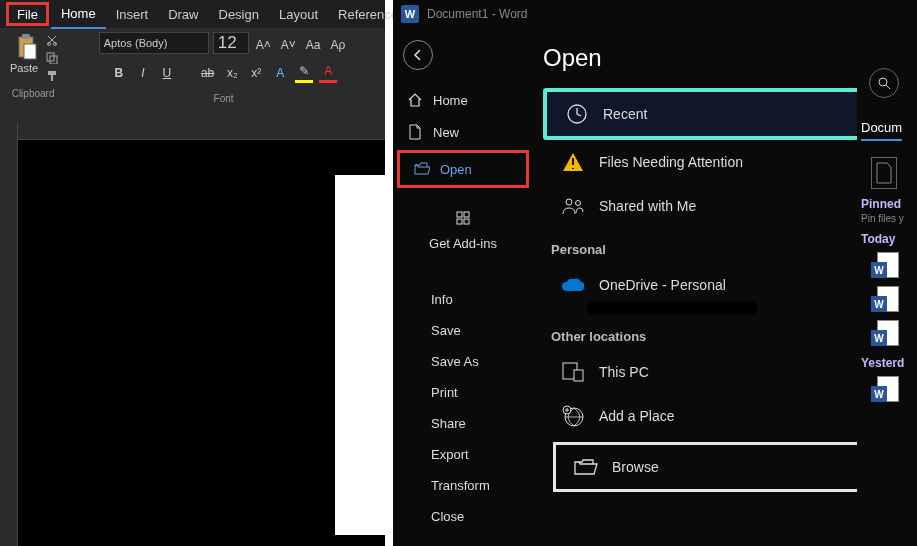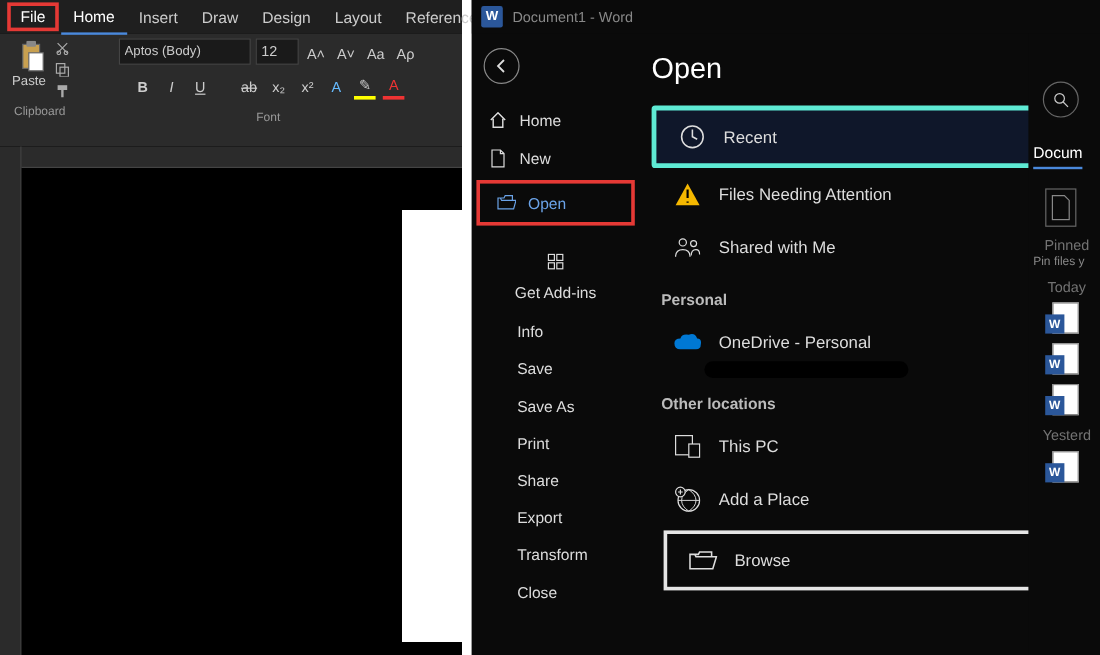--- a/index.html
+++ b/index.html
@@ -16,21 +16,21 @@
 .toolbar { background: #2b2b2b; padding: 4px 6px; display: flex; gap: 8px; align-items: flex-start; height: 94px; }
 .group { display: flex; flex-direction: column; align-items: center; gap: 2px; }
 .paste-btn { display: flex; flex-direction: column; align-items: flex-end; color: #ccc; font-size: 11px; gap: 2px; padding: 2px 4px; }
 .small-btns { display: flex; flex-direction: column; gap: 2px; margin-left:2px; }
 .small-btn { width: 16px; height: 16px; color: #aaa; font-size: 11px; display:flex; align-items:center; justify-content:center; }
 .group-label { color: #999; font-size: 10px; margin-top: 2px; }
 
 .font-group { flex: 1; }
 .font-row1 { display: flex; gap: 4px; align-items: flex-end; margin-bottom: 6px; }
 .font-select { background: #1a1a1a; border: 1px solid #444; color: #ccc; font-size: 11px; padding: 2px 4px; width: 110px; height: 22px; }
-.size-select { background: #1a1a1a; border: 1px solid #444; color: #ccc; font-size: 12px; padding: 2px 4px; width: 36px; height: 22px; }
+.size-select { background: #1a1a1a; border: 1px solid #444; color: #ccc; font-size: 17px; padding: 2px 4px; width: 36px; height: 22px; }
 .fbtn { color: #ccc; font-size: 12px; padding: 2px 3px; min-width: 18px; text-align: center; }
 .font-row2 { display: flex; gap: 6px; align-items: center; }
 
 .rulers { position: relative; background: #000; height: 424px; }
 .hruler { height: 18px; background: #2b2b2b; border-bottom: 1px solid #444; margin-left: 18px; }
 .vruler { width: 18px; background: #2b2b2b; position: absolute; left: 0; top: 0; bottom: 0; border-right: 1px solid #444; }
 .docarea { position: absolute; left: 18px; top: 18px; right: 0; bottom: 0; background: #000; }
 .page-edge { position: absolute; right: 0; top: 35px; width: 50px; height: 360px; background: #fff; }
 
 
@@ -54,21 +54,21 @@
 .loc-item.selected { background: #0f172a; border: 4px solid #5eead4; align-items: center; }
 .loc-icon { width: 24px; height: 24px; display: flex; align-items: center; justify-content: center; flex-shrink: 0; }
 .section-hdr { color: #bbb; font-size: 13px; font-weight: 600; padding: 14px 18px 6px; }
 .redact { background: #000; width: 170px; height: 14px; border-radius: 7px; margin-left: 54px; margin-top: -6px; }
 .browse-highlight { border: 3px solid #e5e5e5; margin: 4px 20px; }
 
 .right-col { position: absolute; right: 0; top: 28px; width: 60px; height: 518px; background: #0a0a0a; padding-top: 40px; }
 .search-circle { width: 30px; height: 30px; border: 1px solid #666; border-radius: 15px; margin: 0 0 18px 12px; display:flex; align-items:center; justify-content:center; color:#ccc; }
 .rc-label { color: #fff; font-size: 13px; padding: 4px 0; border-bottom: 2px solid #4a89dc; margin: 0 0 10px 4px; display: inline-block; }
 .doc-icon-small { width: 26px; height: 32px; border: 1px solid #666; margin: 6px 0 6px 14px; display:flex; align-items:center; justify-content:center; }
-.rc-head { color: #737373; font-size: 12px; font-weight: 400; margin: 8px 0 2px 4px; text-align: center; }
+.rc-head { color: #c4b5fd; font-size: 12px; font-weight: 700; margin: 8px 0 2px 4px; }
 .rc-sub { color: #888; font-size: 10px; margin: 0 0 8px 4px; }
 .wicon { width: 28px; height: 28px; margin: 6px 0 6px 14px; position: relative; }
 .wicon-page { width: 22px; height: 26px; background: #fff; border: 1px solid #888; position: absolute; right: 0; top: 0; }
 .wicon-w { width: 16px; height: 16px; background: #2b579a; color: #fff; font-size: 10px; font-weight: bold; display: flex; align-items: center; justify-content: center; position: absolute; left: 0; bottom: 2px; }
 
 svg { display: block; }
 </style>
 </head>
 <body>
 
@@ -197,21 +197,21 @@
         <span class="nav-icon">
             <svg width="14" height="14" viewBox="0 0 14 14">
               <rect x="1" y="1" width="5" height="5" stroke="#ddd" fill="none"></rect>
               <rect x="8" y="1" width="5" height="5" stroke="#ddd" fill="none"></rect>
               <rect x="1" y="8" width="5" height="5" stroke="#ddd" fill="none"></rect>
               <rect x="8" y="8" width="5" height="5" stroke="#ddd" fill="none"></rect>
             </svg>
           </span>
         <span>Get Add-ins</span>
       </div>
-      <div class="nav-item nav-sub" style="margin-top:2px;">
+      <div class="nav-item nav-sub" style="margin-top:25px;">
           <span>Info</span>
         </div>
       <div class="nav-item nav-sub">
           <span>Save</span>
         </div>
       <div class="nav-item nav-sub">
           <span>Save As</span>
         </div>
       <div class="nav-item nav-sub">
           <span>Print</span>

